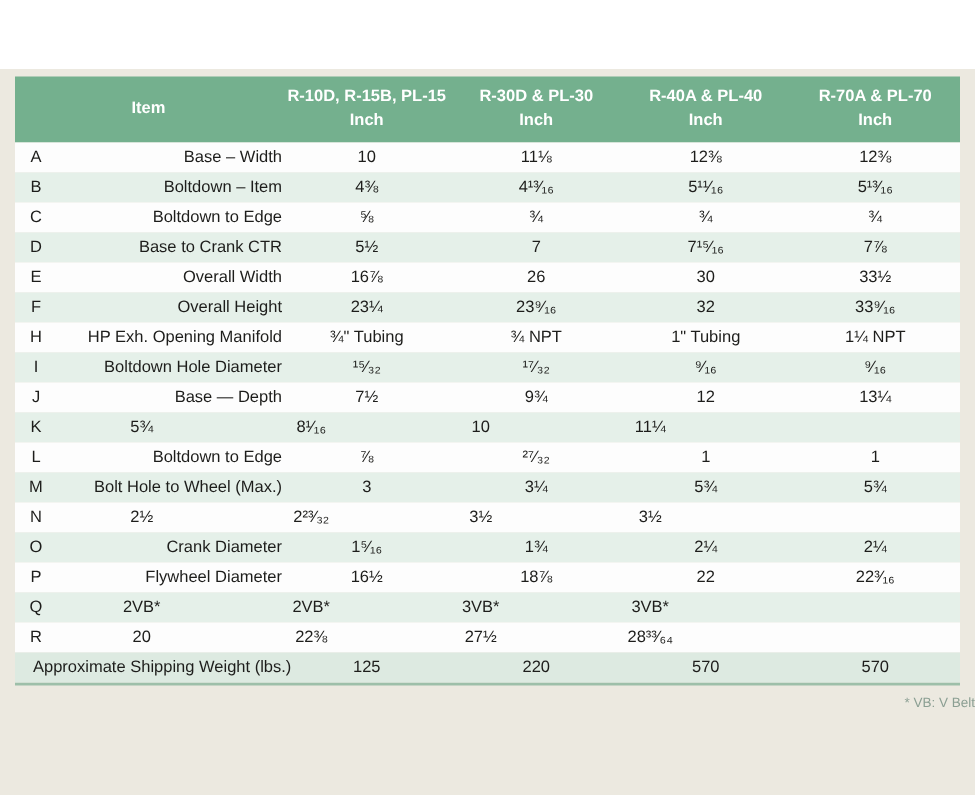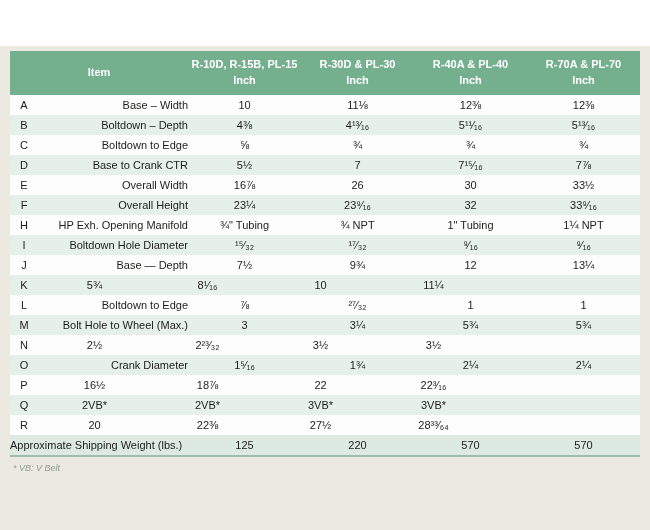--- a/index.html
+++ b/index.html
@@ -37,26 +37,26 @@
     height:20px;
     align-items:center;
     font-size:11px;
   }
   .trow.white{background:#fdfdfd;}
   .trow.green{background:#e5f0e9;}
   .trow.summary{background:#ddeae1;}
   .letter{width:28px;text-align:center;flex:none;}
   .item{width:150px;flex:none;white-space:nowrap;overflow:hidden;text-align:right;}
   .val{width:113px;text-align:center;flex:none;}
-  .sum-label{width:178px;box-sizing:border-box;flex:none;white-space:nowrap;}
+  .sum-label{width:178px;padding-left:12px;box-sizing:border-box;flex:none;white-space:nowrap;}
   .footnote{
     margin:6px 0 0 13px;
     font-size:9px;
-    font-style:italic;
     color:#8b9f93;
+    text-align:right;
   }
 </style>
 </head>
 <body>
 
 <div class="page">
   <div class="top-band"></div>
 
   <div class="spec-table">
     <div class="thead">
@@ -85,21 +85,21 @@
         <div class="trow white">
           <div class="letter">A</div>
           <div class="item">Base – Width</div>
           <div class="val">10</div>
           <div class="val">11⅛</div>
           <div class="val">12⅜</div>
           <div class="val">12⅜</div>
         </div>
         <div class="trow green">
           <div class="letter">B</div>
-          <div class="item">Boltdown – Depth</div>
+          <div class="item">Boltdown – Item</div>
           <div class="val">4⅜</div>
           <div class="val">4¹³⁄₁₆</div>
           <div class="val">5¹¹⁄₁₆</div>
           <div class="val">5¹³⁄₁₆</div>
         </div>
         <div class="trow white">
           <div class="letter">C</div>
           <div class="item">Boltdown to Edge</div>
           <div class="val">⅝</div>
           <div class="val">¾</div>
@@ -187,20 +187,21 @@
         <div class="trow green">
           <div class="letter">O</div>
           <div class="item">Crank Diameter</div>
           <div class="val">1⁵⁄₁₆</div>
           <div class="val">1¾</div>
           <div class="val">2¼</div>
           <div class="val">2¼</div>
         </div>
         <div class="trow white">
           <div class="letter">P</div>
+          <div class="item">Flywheel Diameter</div>
           <div class="val">16½</div>
           <div class="val">18⅞</div>
           <div class="val">22</div>
           <div class="val">22³⁄₁₆</div>
         </div>
         <div class="trow green">
           <div class="letter">Q</div>
           <div class="val">2VB*</div>
           <div class="val">2VB*</div>
           <div class="val">3VB*</div>

